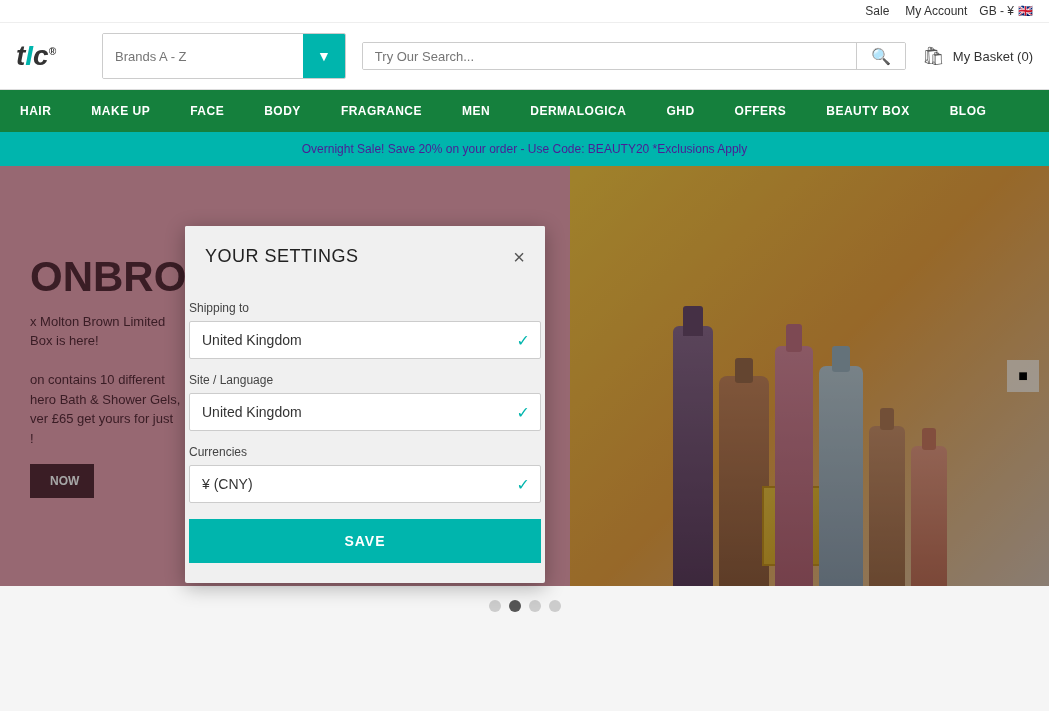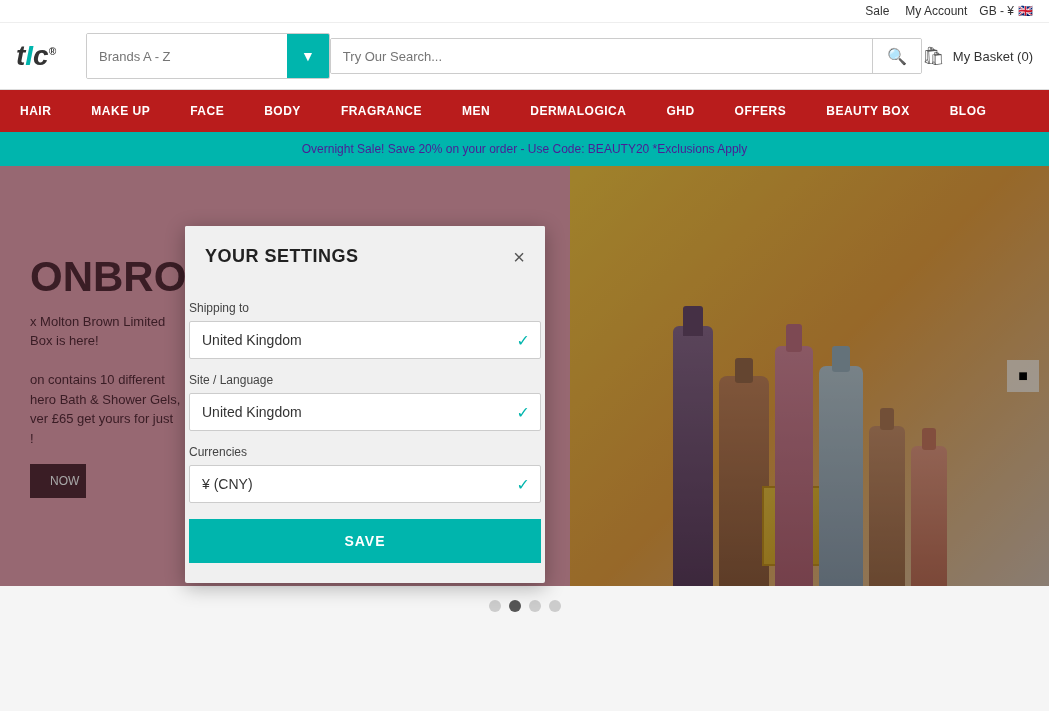--- a/index.html
+++ b/index.html
@@ -18,21 +18,21 @@
     }
     .top-bar a { color: #333; text-decoration: none; margin-left: 16px; }
     .gb-flag { display: inline-flex; align-items: center; gap: 4px; margin-left: 12px; }
 
     
     .header {
       background: #fff;
       display: flex;
       align-items: center;
       padding: 10px 16px;
-      gap: 0;
+      gap: 16px;
       border-bottom: 1px solid #ddd;
     }
     .logo {
       font-size: 28px;
       font-style: italic;
       font-weight: bold;
       color: #333;
       min-width: 70px;
     }
     .logo span { color: #00b5ad; }
@@ -60,21 +60,21 @@
       padding: 0 14px;
       font-size: 14px;
       cursor: pointer;
       height: 100%;
       display: flex;
       align-items: center;
     }
     .search-bar {
       display: flex;
       flex: 1;
-      height: 36px;
+      height: 28px;
       border: 1px solid #ccc;
       border-radius: 2px;
       overflow: hidden;
     }
     .search-bar input {
       flex: 1;
       border: none;
       outline: none;
       padding: 0 12px;
       font-size: 13px;
@@ -95,21 +95,21 @@
       gap: 8px;
       font-size: 13px;
       color: #333;
       cursor: pointer;
       white-space: nowrap;
     }
     .basket-icon { font-size: 18px; color: #555; }
 
     
     .nav {
-      background: #b91c1c;
+      background: #15803d;
       display: flex;
       align-items: center;
     }
     .nav-item {
       color: #fff;
       font-size: 12px;
       font-weight: bold;
       padding: 14px 20px;
       cursor: pointer;
       text-transform: uppercase;
@@ -158,24 +158,24 @@
       color: #5a2d3a;
       margin-top: 12px;
       line-height: 1.5;
     }
     .hero-btn {
       background: #5a2d3a;
       color: #fff;
       border: none;
       padding: 10px 20px;
       font-size: 12px;
-      font-weight: normal;
+      font-weight: bold;
       cursor: pointer;
       margin-top: 16px;
-      width: 56px;
+      width: 64px;
       text-align: center;
     }
     .hero-right {
       flex: 1;
       background: linear-gradient(135deg, #f5c842 0%, #e8a040 50%, #d4c0b0 100%);
       position: relative;
       overflow: hidden;
     }
 
     
@@ -215,21 +215,21 @@
     }
     .modal-header {
       background: #f0f0f0;
       display: flex;
       align-items: center;
       justify-content: space-between;
       padding: 20px 20px 12px;
     }
     .modal-title {
       font-size: 18px;
-      font-weight: bold;
+      font-weight: normal;
       color: #222;
       letter-spacing: 0.5px;
     }
     .modal-close {
       background: none;
       border: none;
       font-size: 20px;
       cursor: pointer;
       color: #555;
       line-height: 1;

